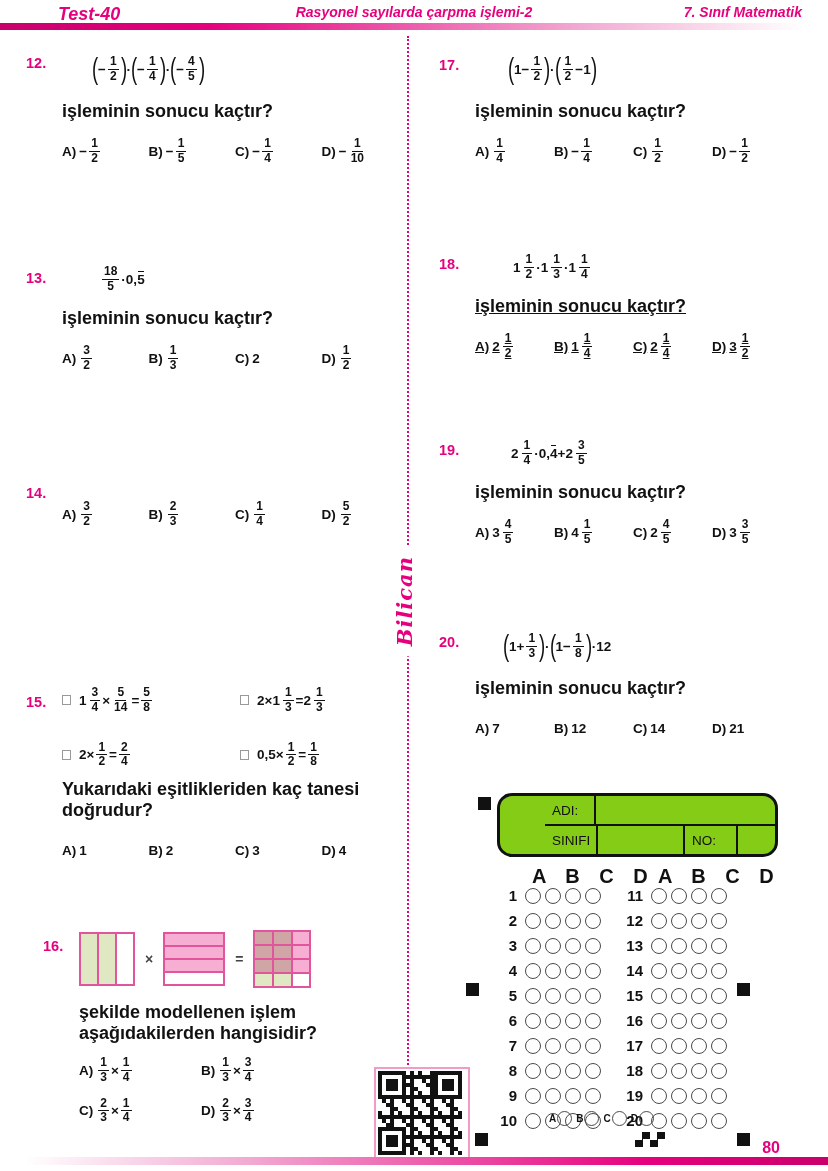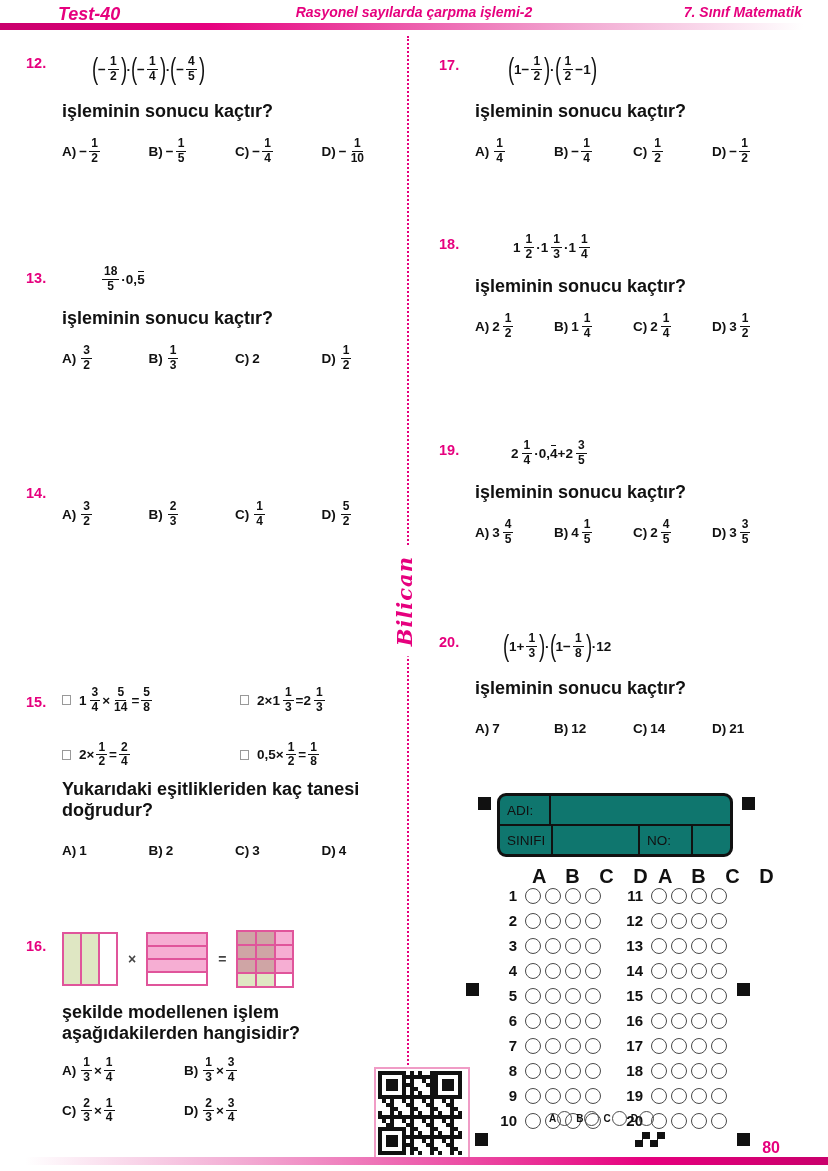--- a/index.html
+++ b/index.html
@@ -63,22 +63,22 @@
   .model{box-sizing:border-box;border:1.5px solid var(--mborder,#e0559b);display:grid;}
   .mA{width:56px;height:54px;grid-template-columns:repeat(3,1fr);}
   .mB{width:62px;height:54px;grid-template-rows:repeat(4,1fr);}
   .mC{width:58px;height:58px;grid-template-columns:repeat(3,1fr);grid-template-rows:repeat(4,1fr);}
   .mcell{border:0.8px solid var(--mborder,#e0559b);}
   .mop{margin:0 10px;font-size:14px;font-weight:bold;color:#444;}
 
   
   .sheet{position:absolute;left:0;top:755px;width:385px;height:375px;}
   .reg{position:absolute;width:13px;height:13px;background:#111;}
-  .namebox{position:absolute;left:64px;top:8px;width:230px;height:58px;border:3px solid #111;border-radius:9px;
-           overflow:hidden;display:flex;flex-direction:column;background:#0f766e;}
+  .namebox{position:absolute;left:64px;top:8px;width:230px;height:58px;border:3px solid #111;border-radius:15px;
+           overflow:hidden;display:flex;flex-direction:column;background:#84cc16;padding-left:45px;}
   .nrow{flex:1;display:flex;}
   .nrow1{border-bottom:2px solid #111;}
   .ncell{display:flex;align-items:center;padding-left:7px;font-size:13.5px;}
   .cb{border-right:2px solid #111;}
   .w1{width:42px;} .w2{width:44px;} .w3{width:78px;} .w4{width:44px;}
   .nfill{flex:1;}
   .agrid{position:absolute;top:80px;}
   .agrid-left{left:60px;} .agrid-right{left:186px;}
   .ahead{margin-left:39px;font-size:20px;font-weight:bold;letter-spacing:7px;height:18px;}
   .arow{display:flex;align-items:center;height:25px;}
@@ -371,21 +371,21 @@
             <span class="opt">
               <span class="olbl">D)</span>
               <span class="oval">
                 <span class="mt">4</span>
               </span>
             </span>
           </div>
       </div>
     </section>
 
-    <section class="q" style="top:900px;">
+    <section class="q" style="top:900px;margin-left:17px;">
       <span class="qnum" style="top:8px;">16.</span>
       <div class="qbody">
         <div class="modelrow">
             <div class="model mA">
               <div class="mcell" style="background: rgb(223, 231, 195);"></div>
               <div class="mcell" style="background: rgb(223, 231, 195);"></div>
               <div class="mcell" style="background: rgb(255, 255, 255);"></div>
             </div>
             <span class="mop">×</span>
             <div class="model mB">
@@ -532,21 +532,21 @@
                 <span class="frac">
                   <span class="fn">1</span>
                   <span class="fd">2</span>
                 </span>
               </span>
             </span>
           </div>
       </div>
     </section>
 
-    <section class="q" style="top:196px;">
+    <section class="q" style="top:216px;text-decoration:underline;">
       <span class="qnum" style="top:10px;">18.</span>
       <div class="qbody">
         <div class="expr expr-low mexpr" style="margin-left:38px;">
             <span class="mix">
               <span class="mw">1</span>
               <span class="frac">
                 <span class="fn">1</span>
                 <span class="fd">2</span>
               </span>
             </span>

